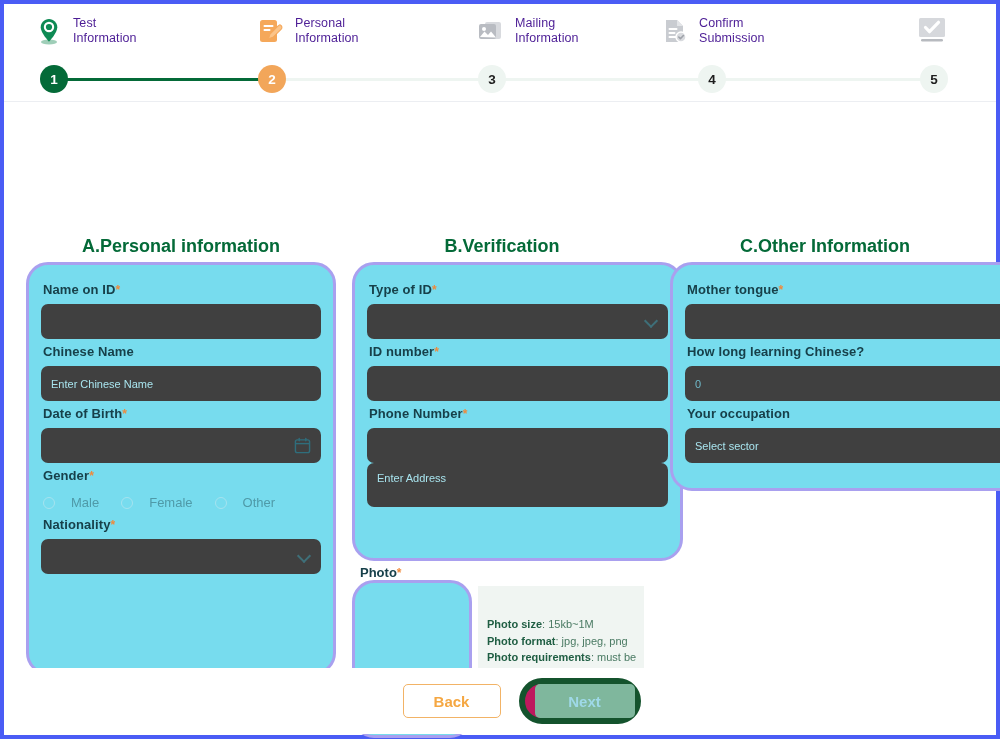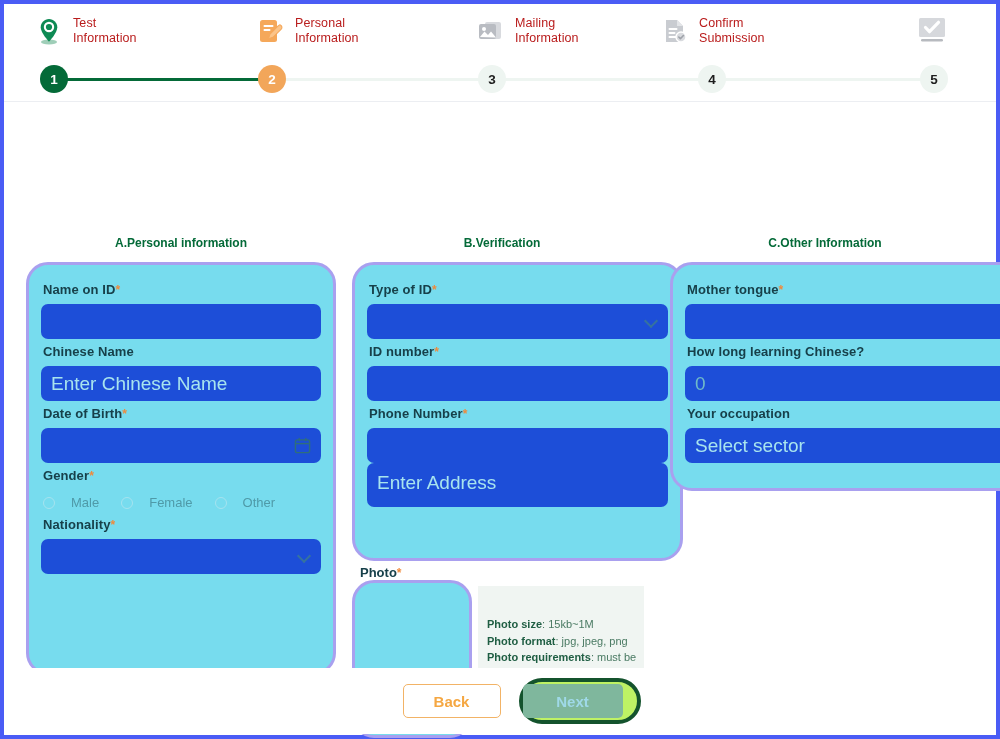--- a/index.html
+++ b/index.html
@@ -33,21 +33,21 @@
     position: absolute;
     top: 12px;
     display: flex;
     align-items: center;
     gap: 9px;
   }
   .step-icon { width: 30px; height: 30px; flex: 0 0 30px; display:block; }
   .step-label {
     font-size: 12.5px;
     line-height: 15px;
-    color: #b91c1c;
+    color: #4c1d95;
     white-space: pre-line;
     letter-spacing: .1px;
   }
 
   #s1 { left: 30px; }
   #s2 { left: 252px; }
   #s3 { left: 472px; }
   #s4 { left: 656px; }
   #s5 { left: 912px; }
   #s5 .step-icon { width: 32px; height: 28px; }
@@ -85,21 +85,21 @@
   #n2 { left: 268px; }
   #n3 { left: 488px; }
   #n4 { left: 708px; }
   #n5 { left: 930px; }
 
   
   #form-body { position: relative; height: 566px; background: #fff; }
 
   .col-title {
     position: absolute;
-    font-size: 12px;
+    font-size: 18px;
     font-weight: bold;
     color: #046a38;
     text-align: center;
     top: 134px;
   }
   #title-a { left: 22px; width: 310px; }
   #title-b { left: 346px; width: 304px; }
   #title-c { left: 666px; width: 310px; }
 
   .panel {
@@ -118,26 +118,26 @@
     font-weight: bold;
     color: #17404a;
     margin: 5px 0 7px 2px;
     letter-spacing: .1px;
   }
   .req { color: #f08a3c; font-size: 12px; }
 
   .control {
     position: relative;
     height: 35px;
-    background: #1d4ed8;
+    background: #404040;
     border-radius: 7px;
     display: flex;
     align-items: center;
     padding: 0 10px;
-    font-size: 19px;
+    font-size: 11px;
     color: #a8e4ee;
   }
   .control.tall { height: 44px; align-items: flex-start; padding-top: 9px; }
   .control .ph { color: #a8e4ee; }
   .control .val { color: #6fb9c9; }
 
   .caret {
     position: absolute;
     right: 12px;
     top: 50%;
@@ -204,24 +204,24 @@
     border-radius: 5px;
     color: #f5a742;
     font-size: 15px; font-weight: bold;
     display: flex; align-items: center; justify-content: center;
     cursor: pointer;
     margin-left: 43px;
   }
   #next-wrap {
     position: relative;
     width: 122px; height: 46px;
-    border: 4px solid #14532d;
-    background: #bef264;
+    border: 6px solid #14532d;
+    background: #be185d;
     border-radius: 24px;
-    display: flex; align-items: center; justify-content: flex-start;
+    display: flex; align-items: center; justify-content: flex-end;
   }
   #next-btn {
     width: 100px; height: 34px;
     background: #7fb79d;
     border: none; border-radius: 5px;
     color: #9fd9e8;
     font-size: 15px; font-weight: bold;
     display: flex; align-items: center; justify-content: center;
     cursor: pointer;
   }

